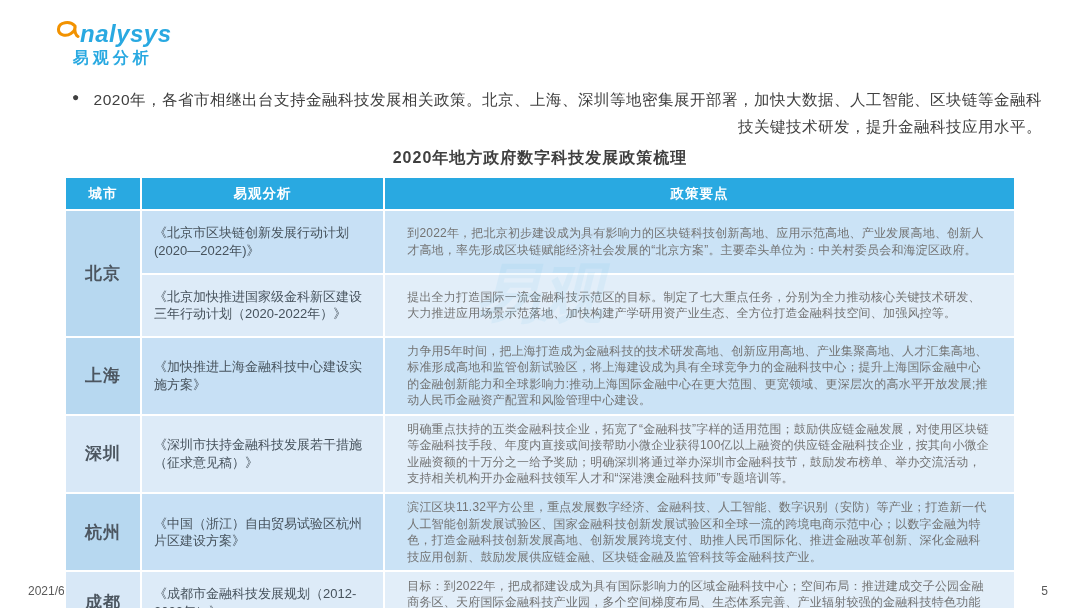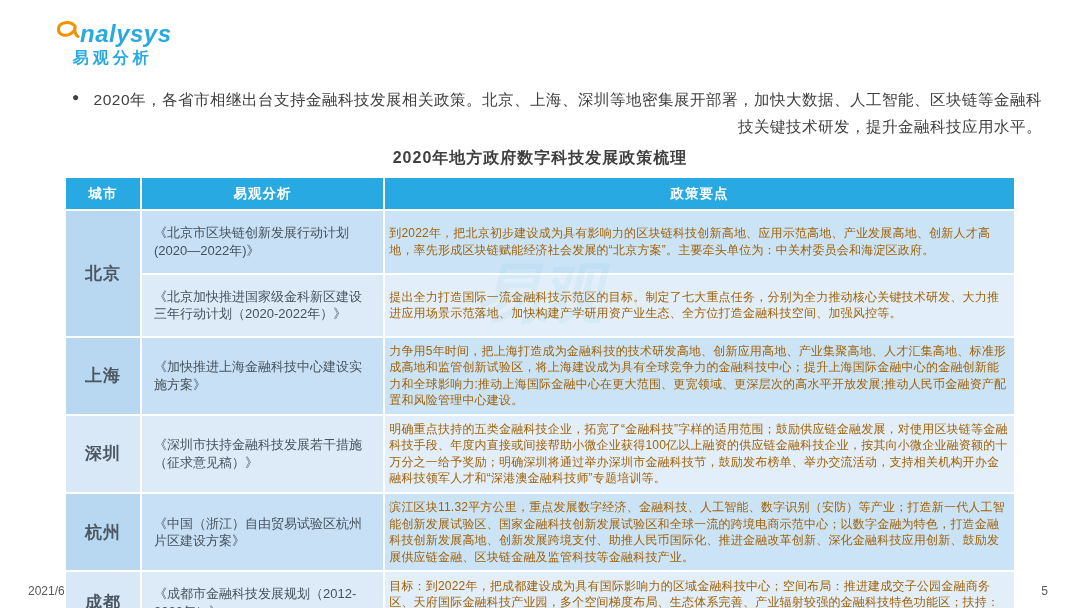--- a/index.html
+++ b/index.html
@@ -29,21 +29,21 @@
   table.policy { border-collapse:collapse; table-layout:fixed;
                  width:952px; margin:7px 0 0 64px; position:relative; z-index:1; }
   col.c-city   { width:8%; }
   col.c-name   { width:25.6%; }
   col.c-points { width:66.4%; }
   th { background:#29a9e1; color:#ffffff; font-size:13.5px; font-weight:bold;
        height:33px; border:2px solid #ffffff; letter-spacing:1px; }
   td { border:2px solid #ffffff; vertical-align:middle; }
   td.city-cell { text-align:center; font-weight:bold; font-size:17px; color:#4c5660; letter-spacing:1px; }
   td.name-cell { font-size:13px; color:#46525c; padding:13px 12px; line-height:1.35; }
-  td.points-cell { font-size:12px; color:#a16207; padding:5px 4px; line-height:1.38;
+  td.points-cell { font-size:12px; color:#737373; padding:5px 22px; line-height:1.38;
                    letter-spacing:0.2px; }
   .city-a { background:#b7d8f0; }
   .city-b { background:#d8e8f7; }
   tr.band-a td.name-cell   { background:#c7e0f5; }
   tr.band-a td.points-cell { background:#cbe3f6; }
   tr.band-b td.name-cell   { background:#ddebf8; }
   tr.band-b td.points-cell { background:#e2eef9; }
 
   
   .watermark { position:absolute; left:300px; top:250px; width:480px; text-align:center;

